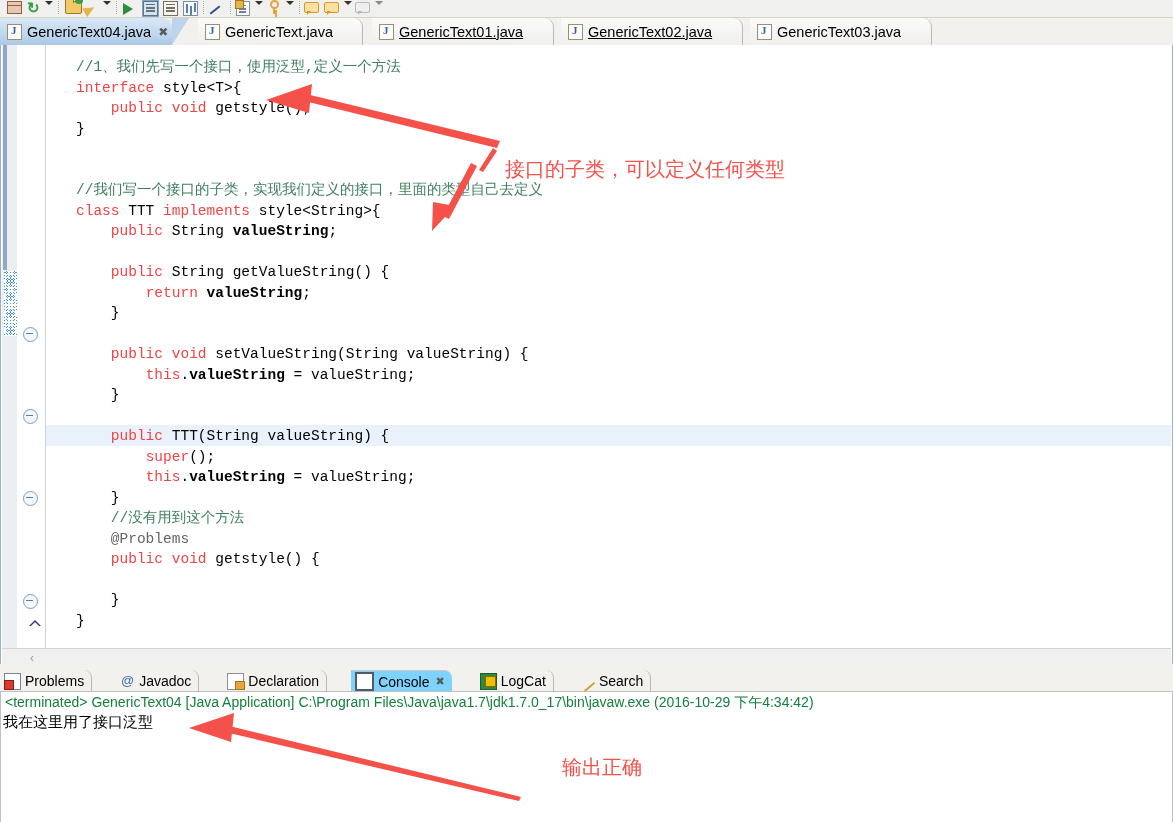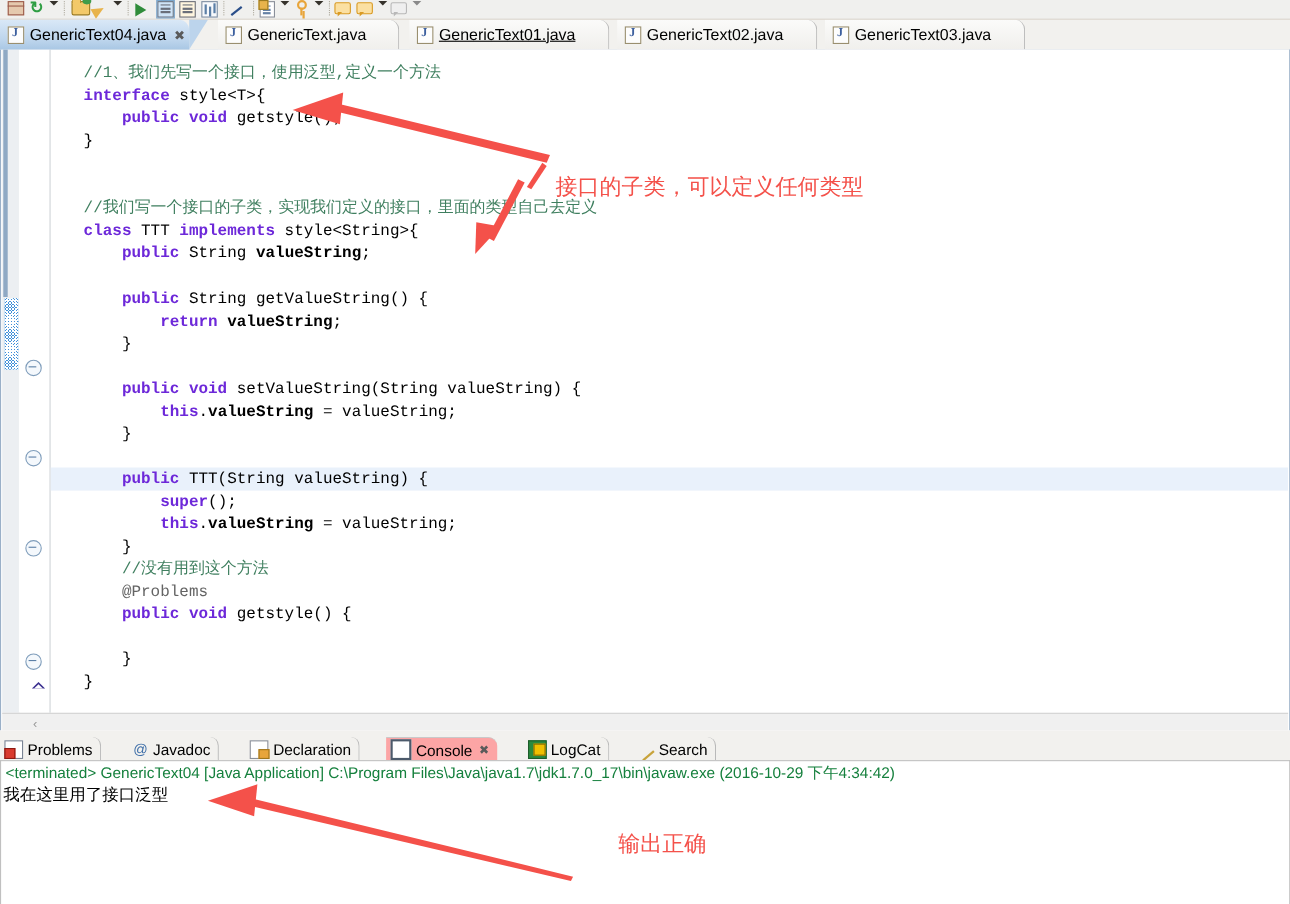--- a/index.html
+++ b/index.html
@@ -328,21 +328,21 @@
   .code {
     position: relative;
     margin: 0;
     padding: 12px 0 0 30px;
     font-family: "Liberation Mono", monospace;
     font-size: 14.5px;
     line-height: 20.5px;
     white-space: pre;
     color: #000000;
   }
-  .kw   { color: #6d28d9; font-weight: bold; }
+  .kw   { color: #ef4444; font-weight: normal; }
   .cmt  { color: #3f7f5f; }
   .ann  { color: #646464; }
   .fld  { color: #000000; font-weight: bold; }
   .plain{ color: #000000; }
 
   .hscroll {
     position: absolute;
     left: 1px; bottom: 0;
     right: 1px;
     height: 15px;
@@ -381,21 +381,21 @@
     align-items: center;
     padding: 0 7px 0 4px;
     box-sizing: border-box;
     white-space: nowrap;
     color: #000;
     border-right: 1px solid #b9b9b9;
     border-radius: 0 8px 0 0;
     position: relative;
   }
   .ptab.active {
-    background: #fca5a5;
+    background: #7dd3fc;
     border-right: none;
     border-top: 1px solid #c9c9c9;
     font-weight: normal;
   }
   .ptab-ic {
     width: 15px; height: 15px;
     margin-right: 4px;
     position: relative;
     flex: 0 0 auto;
   }
@@ -565,21 +565,21 @@
       <span class="tab-close">✖</span>
     </div>
     <div class="tab" style="left: 198px; width: 165px;">
       <span class="tab-icon"></span>
       <span>GenericText.java</span>
     </div>
     <div class="tab" style="left: 372px; width: 182px; text-decoration: underline;">
       <span class="tab-icon"></span>
       <span>GenericText01.java</span>
     </div>
-    <div class="tab" style="left: 561px; width: 182px;">
+    <div class="tab" style="left: 561px; width: 182px; text-decoration: underline;">
       <span class="tab-icon"></span>
       <span>GenericText02.java</span>
     </div>
     <div class="tab" style="left: 750px; width: 182px;">
       <span class="tab-icon"></span>
       <span>GenericText03.java</span>
     </div>
   </div>
 
 <div class="editor">

